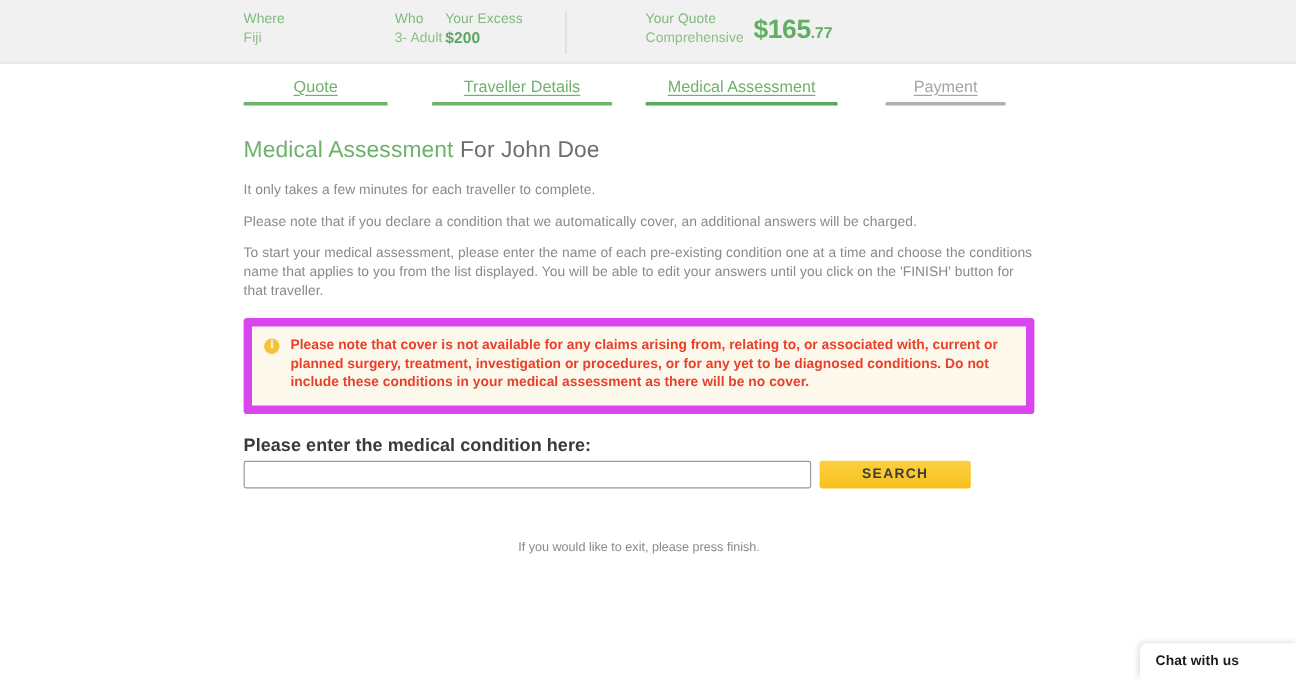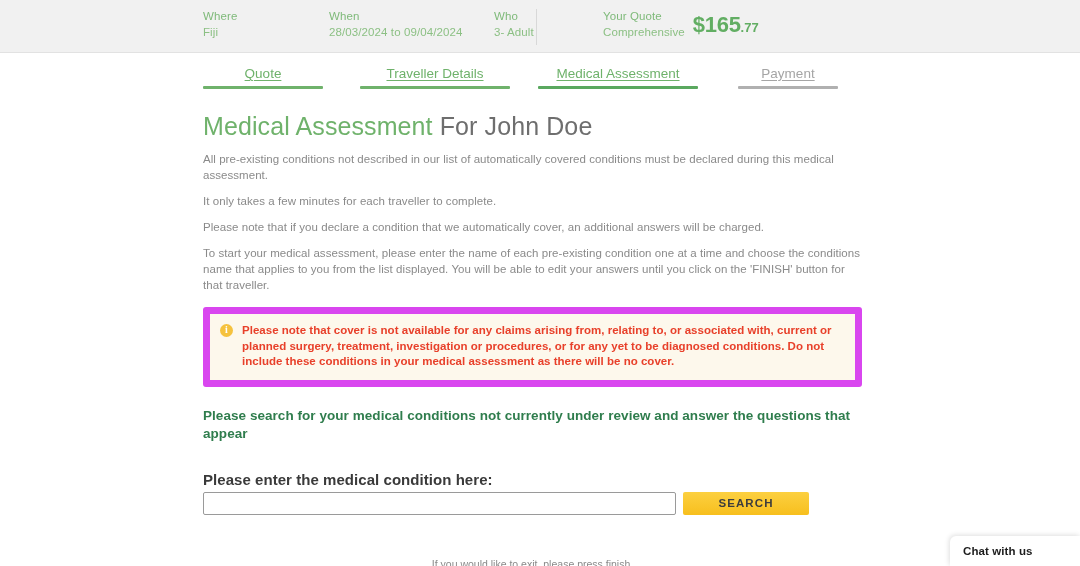--- a/index.html
+++ b/index.html
@@ -123,21 +123,21 @@
   
   .content {
     position: absolute;
     left: 203px;
     top: 110px;
     width: 659px;
   }
 
   h1.page-title {
     margin: 0 0 9px 0;
-    font-size: 25px;
+    font-size: 19px;
     font-weight: normal;
     line-height: 32px;
     color: #6e6e6e;
     letter-spacing: .1px;
   }
   h1.page-title .hl { color: #6fb26b; }
 
   p.intro {
     margin: 0 0 10px 0;
     font-size: 11.5px;
@@ -271,30 +271,30 @@
 <body>
 
 <div class="summary-bar">
   <div class="summary-inner">
 
     <div class="sum-block blk-where">
       <span class="sum-label">Where</span>
       <span class="sum-value">Fiji</span>
     </div>
 
-    <div class="sum-block blk-when">
-      <span class="sum-label">When</span>
-      <span class="sum-value">28/03/2024 to 09/04/2024</span>
-    </div>
 
     <div class="sum-block blk-who">
       <span class="sum-label">Who</span>
       <span class="sum-value">3- Adult</span>
     </div>
 
+    <div class="sum-block blk-excess">
+      <span class="sum-label">Your Excess</span>
+      <span class="sum-value strong">$200</span>
+    </div>
 
     <div class="sum-divider"></div>
 
     <div class="blk-quote">
       <div class="quote-text">
         <span class="sum-label">Your Quote</span>
         <span class="sum-value">Comprehensive</span>
       </div>
       <div class="quote-price">
         <span>$165</span><span class="cents">.77</span>
@@ -322,31 +322,29 @@
     <div class="step-bar"></div>
   </div>
 </div>
 
 <div class="content">
 
   <h1 class="page-title">
     <span class="hl">Medical Assessment</span><span> For John Doe</span>
   </h1>
 
-  <p class="intro">All pre-existing conditions not described in our list of automatically covered conditions must be declared during this medical assessment.</p>
   <p class="intro">It only takes a few minutes for each traveller to complete.</p>
   <p class="intro">Please note that if you declare a condition that we automatically cover, an additional answers will be charged.</p>
   <p class="intro last">To start your medical assessment, please enter the name of each pre-existing condition one at a time and choose the conditions name that applies to you from the list displayed. You will be able to edit your answers until you click on the 'FINISH' button for that traveller.</p>
 
   <div class="callout">
     <div class="callout-icon"></div>
     <div class="callout-text">Please note that cover is not available for any claims arising from, relating to, or associated with, current or planned surgery, treatment, investigation or procedures, or for any yet to be diagnosed conditions. Do not include these conditions in your medical assessment as there will be no cover.</div>
   </div>
 
-  <h2 class="section-heading">Please search for your medical conditions not currently under review and answer the questions that appear</h2>
 
   <div class="field-label">Please enter the medical condition here:</div>
 
   <div class="search-row">
     <input class="search-input" type="text" autofocus="" placeholder="" style="">
     <button class="search-button">SEARCH</button>
   </div>
 
   <div class="finish-block">
     <p class="finish-hint">If you would like to exit, please press finish.</p>

